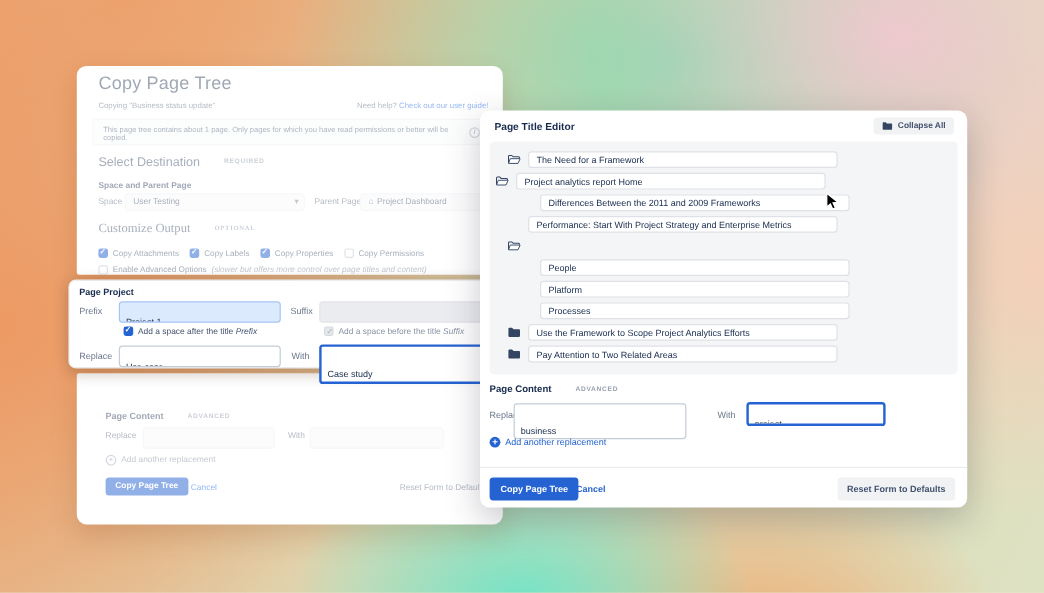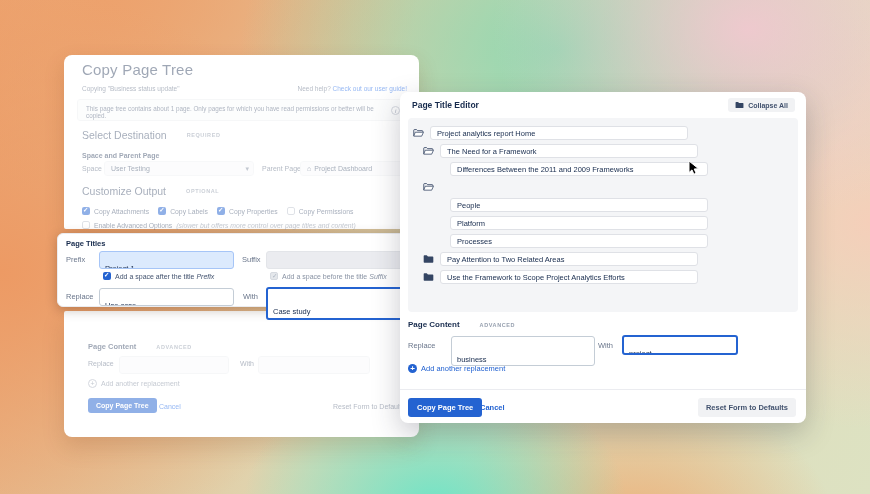--- a/index.html
+++ b/index.html
@@ -87,21 +87,21 @@
       <div class="abs select" style="left:40px; top:106px; width:150px; height:15px;">
         <span>User Testing</span>
         <span class="caret">▾</span>
       </div>
       <div class="abs lbl" style="left:198px; top:110px;">Parent Page</div>
       <div class="abs select" style="left:236px; top:106px; width:112px; height:15px;">
         <span style="margin-right:3px; color:#505f79;">⌂</span>
         <span>Project Dashboard</span>
         <span class="caret">▾</span>
       </div>
-      <div class="abs row-flex" style="left:18px; top:130px;">
+      <div class="abs row-flex" style="left:18px; top:130px;font-family:Liberation Serif, serif;">
         <span class="h-mid">Customize Output</span>
         <span class="tag">OPTIONAL</span>
       </div>
       <div class="abs row-flex" style="left:18px; top:152px; gap:9px;">
         <span class="cbrow">
             <span class="cb cb-on"></span>
             <span>Copy Attachments</span>
           </span>
         <span class="cbrow">
             <span class="cb cb-on"></span>
@@ -138,21 +138,21 @@
         <span class="plus-gray">+</span>
         <span style="font-size:7px; color:#8993a4;">Add another replacement</span>
       </div>
       <div class="abs btn-primary" style="left:24px; top:87px; font-size:7px; padding:4px 8px;">Copy Page Tree</div>
       <div class="abs link" style="left:95px; top:92px; font-size:7px;">Cancel</div>
       <div class="abs" style="right:14px; top:92px; font-size:7px; color:#6b778c;">Reset Form to Defaults</div>
     </div>
   </div>
 
   <div class="abs panel" style="left:57px; top:233px; width:356px; height:74px; border-radius:6px; border:1px solid #ebecf0; box-shadow:0 3px 12px rgba(60,30,5,.28); z-index:2;">
-    <div class="abs h-sml" style="left:8px; top:5px; color:#172b4d;">Page Titles</div>
+    <div class="abs h-sml" style="left:8px; top:5px; color:#172b4d;">Page Project</div>
 
     <div class="abs lbl" style="left:8px; top:21px; font-size:7.5px;">Prefix</div>
     <input class="abs inp inp-filled" style="left: 41px; top: 17px; width: 135px; height: 16px;" value="Project 1">
     <div class="abs lbl" style="left:184px; top:21px; font-size:7.5px;">Suffix</div>
     <input class="abs inp inp-disabled" style="left: 208px; top: 17px; width: 146px; height: 16px;" value="">
 
     <div class="abs cbrow" style="left:45px; top:38px; font-size:7px; color:#42526e;">
       <span class="cb cb-on"></span>
       <span><span>Add a space after the title</span><em class="tok">Prefix</em></span>
     </div>
@@ -173,44 +173,47 @@
       <span class="ticon" style="width:9px; height:8px; margin-right:0;">
         <svg viewBox="0 0 16 13" width="9" height="8">
             <path d="M1 2c0-.6.4-1 1-1h3.4L7.2 2.8H14c.6 0 1 .4 1 1V11c0 .6-.4 1-1 1H2c-.6 0-1-.4-1-1Z" fill="#344563"></path>
           </svg>
       </span>
       <span>Collapse All</span>
     </div>
 
     <div class="abs treebox" style="left:8px; top:26px; width:390px; height:194px; padding-top:6px;">
 
-      <div class="trow" style="padding-left:5px;">
+      <div class="trow" style="padding-left:15px;">
         <span class="ticon">
           <svg viewBox="0 0 17 13" width="11" height="10">
               <path d="M1.2 11V2.2c0-.6.4-1 1-1h3.2l1.8 1.7h7c.6 0 1 .4 1 1V5" fill="none" stroke="#344563" stroke-width="1.3"></path>
               <path d="M3.4 5.3h12.8L13.4 11.4H1.2Z" fill="#fff" stroke="#344563" stroke-width="1.2"></path>
             </svg>
         </span>
-        <input class="tinp" value="Project analytics report Home" style="">
-      </div>
-
-      <div class="trow" style="padding-left:15px;">
+        <input class="tinp" value="The Need for a Framework" style="">
+      </div>
+
+      <div class="trow" style="padding-left:5px;">
         <span class="ticon">
           <svg viewBox="0 0 17 13" width="11" height="10">
               <path d="M1.2 11V2.2c0-.6.4-1 1-1h3.2l1.8 1.7h7c.6 0 1 .4 1 1V5" fill="none" stroke="#344563" stroke-width="1.3"></path>
               <path d="M3.4 5.3h12.8L13.4 11.4H1.2Z" fill="#fff" stroke="#344563" stroke-width="1.2"></path>
             </svg>
         </span>
-        <input class="tinp" value="The Need for a Framework" style="">
+        <input class="tinp" value="Project analytics report Home" style="">
       </div>
 
       <div class="trow" style="padding-left:42px;">
         <input class="tinp" value="Differences Between the 2011 and 2009 Frameworks" style="">
       </div>
 
+      <div class="trow" style="padding-left:32px;">
+        <input class="tinp" value="Performance: Start With Project Strategy and Enterprise Metrics" style="">
+      </div>
 
       <div class="trow" style="padding-left:15px;">
         <span class="ticon">
           <svg viewBox="0 0 17 13" width="11" height="10">
               <path d="M1.2 11V2.2c0-.6.4-1 1-1h3.2l1.8 1.7h7c.6 0 1 .4 1 1V5" fill="none" stroke="#344563" stroke-width="1.3"></path>
               <path d="M3.4 5.3h12.8L13.4 11.4H1.2Z" fill="#fff" stroke="#344563" stroke-width="1.2"></path>
             </svg>
         </span>
       </div>
 
@@ -225,39 +228,39 @@
       <div class="trow" style="padding-left:42px;">
         <input class="tinp" value="Processes" style="">
       </div>
 
       <div class="trow" style="padding-left:15px;">
         <span class="ticon">
           <svg viewBox="0 0 16 13" width="11" height="10">
               <path d="M1 2c0-.6.4-1 1-1h3.4L7.2 2.8H14c.6 0 1 .4 1 1V11c0 .6-.4 1-1 1H2c-.6 0-1-.4-1-1Z" fill="#344563"></path>
             </svg>
         </span>
-        <input class="tinp" value="Pay Attention to Two Related Areas" style="">
+        <input class="tinp" value="Use the Framework to Scope Project Analytics Efforts" style="">
       </div>
 
       <div class="trow" style="padding-left:15px;">
         <span class="ticon">
           <svg viewBox="0 0 16 13" width="11" height="10">
               <path d="M1 2c0-.6.4-1 1-1h3.4L7.2 2.8H14c.6 0 1 .4 1 1V11c0 .6-.4 1-1 1H2c-.6 0-1-.4-1-1Z" fill="#344563"></path>
             </svg>
         </span>
-        <input class="tinp" value="Use the Framework to Scope Project Analytics Efforts" style="">
+        <input class="tinp" value="Pay Attention to Two Related Areas" style="">
       </div>
     </div>
 
     <div class="abs row-flex" style="left:8px; top:228px;">
       <span style="font-size:8px; font-weight:700; color:#172b4d;">Page Content</span>
       <span class="tag">ADVANCED</span>
     </div>
     <div class="abs lbl" style="left:8px; top:249px; font-size:7.5px;">Replace</div>
-    <input class="abs inp" style="left: 51px; top: 244px; width: 144px; height: 30px;" value="business">
+    <input class="abs inp" style="left: 28px; top: 244px; width: 144px; height: 30px;" value="business">
     <div class="abs lbl" style="left:198px; top:249px; font-size:7.5px;">With</div>
     <input class="abs inp inp-focus" style="left: 222px; top: 243px; width: 116px; height: 18px;" value="project">
 
     <div class="abs row-flex" style="left:8px; top:272px; gap:4px;">
       <span class="plus-blue">+</span>
       <span class="link" style="color:#2463d1;">Add another replacement</span>
     </div>
 
     <div class="abs" style="left:0; right:0; top:297px; border-top:1px solid #ebecf0;"></div>
 

